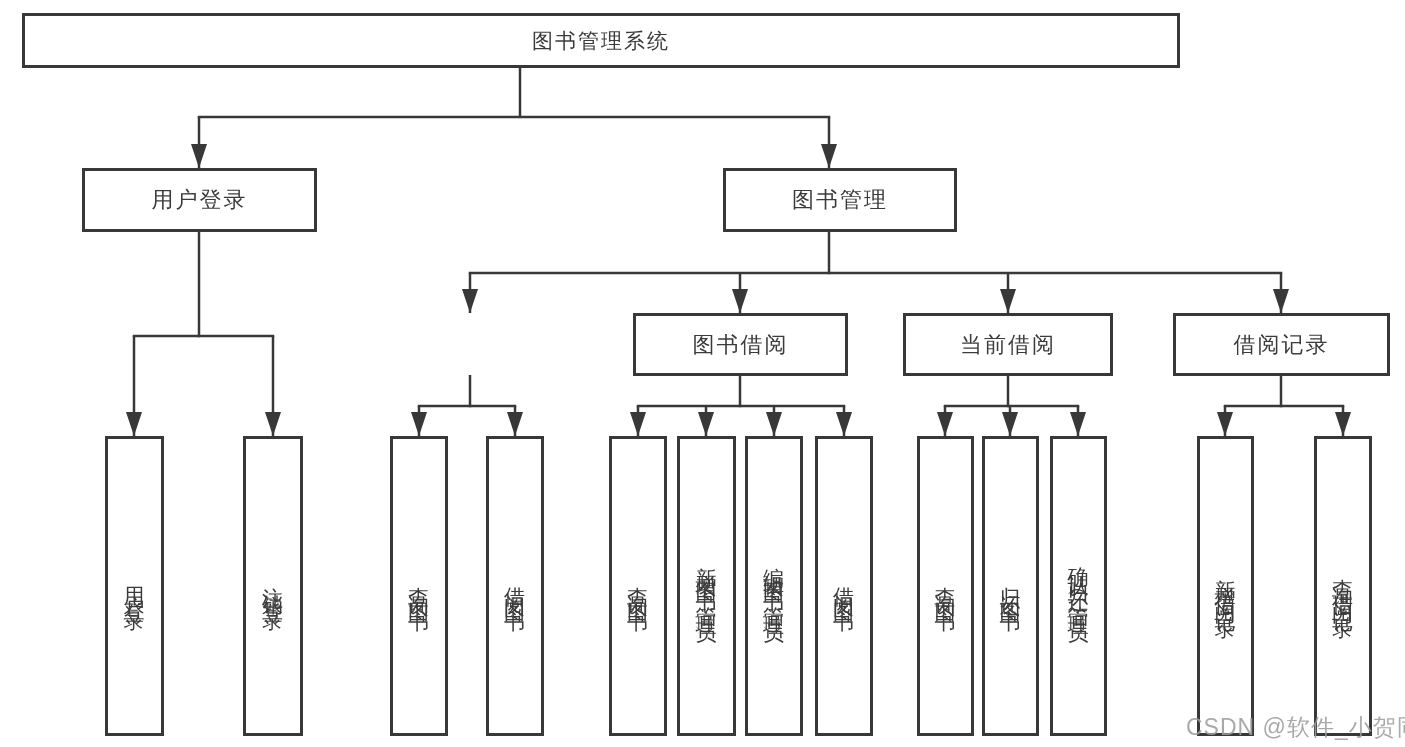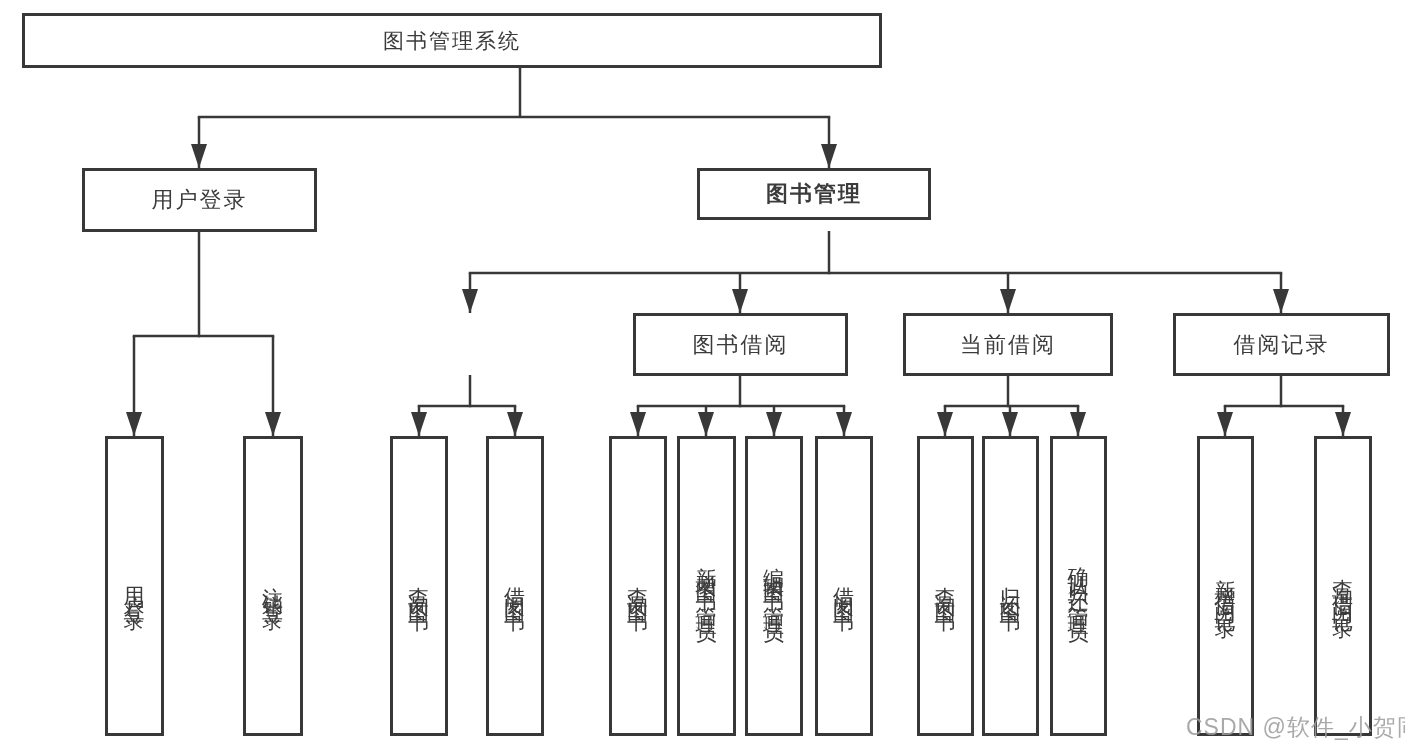--- a/index.html
+++ b/index.html
@@ -88,24 +88,24 @@
       <polygon points="1070,412 1086,412 1078,436"></polygon>
 
     <line x1="1281" y1="375" x2="1281" y2="407.25"></line>
     <line x1="1223.75" y1="406" x2="1344.25" y2="406"></line>
     <line x1="1225" y1="406" x2="1225" y2="436"></line>
       <polygon points="1217,412 1233,412 1225,436"></polygon>
     <line x1="1343" y1="406" x2="1343" y2="436"></line>
       <polygon points="1335,412 1351,412 1343,436"></polygon>
   </svg>
 
-  <div class="node h-node root-node" style="left:22px; top:13px; width:860px; height:55px;">图书管理系统</div>
+  <div class="node h-node root-node" style="left:22px; top:13px; width:1158px; height:55px;">图书管理系统</div>
 
   <div class="node h-node" style="left:82px; top:168px; width:235px; height:64px;">用户登录</div>
-  <div class="node h-node" style="left:697px; top:168px; width:234px; height:52px;font-weight:bold;">图书管理</div>
+  <div class="node h-node" style="left:723px; top:168px; width:234px; height:64px;">图书管理</div>
 
   <div class="node h-node" style="left:903px; top:313px; width:210px; height:63px;">当前借阅</div>
   <div class="node h-node" style="left:633px; top:313px; width:215px; height:63px;">图书借阅</div>
   <div class="node h-node" style="left:1173px; top:313px; width:217px; height:63px;">借阅记录</div>
 
   <div class="node v-node" style="left:105px; top:436px; width:59px; height:300px;">
     <span>用户登录</span>
   </div>
   <div class="node v-node" style="left:243px; top:436px; width:60px; height:300px;">
     <span>注销登录</span>

